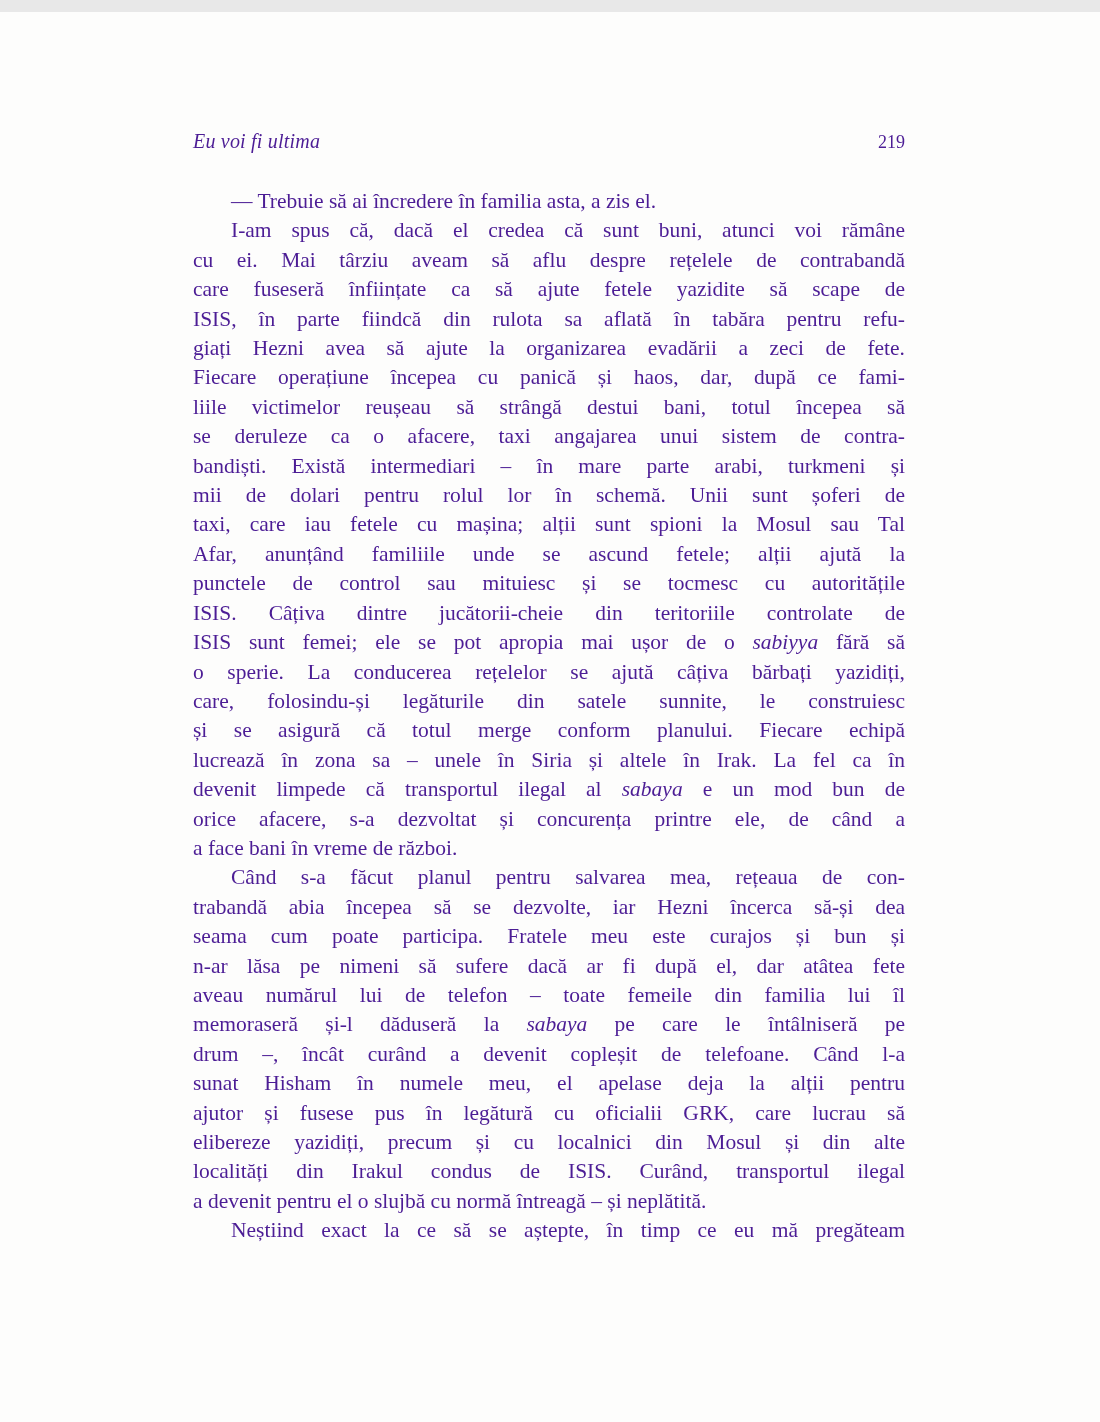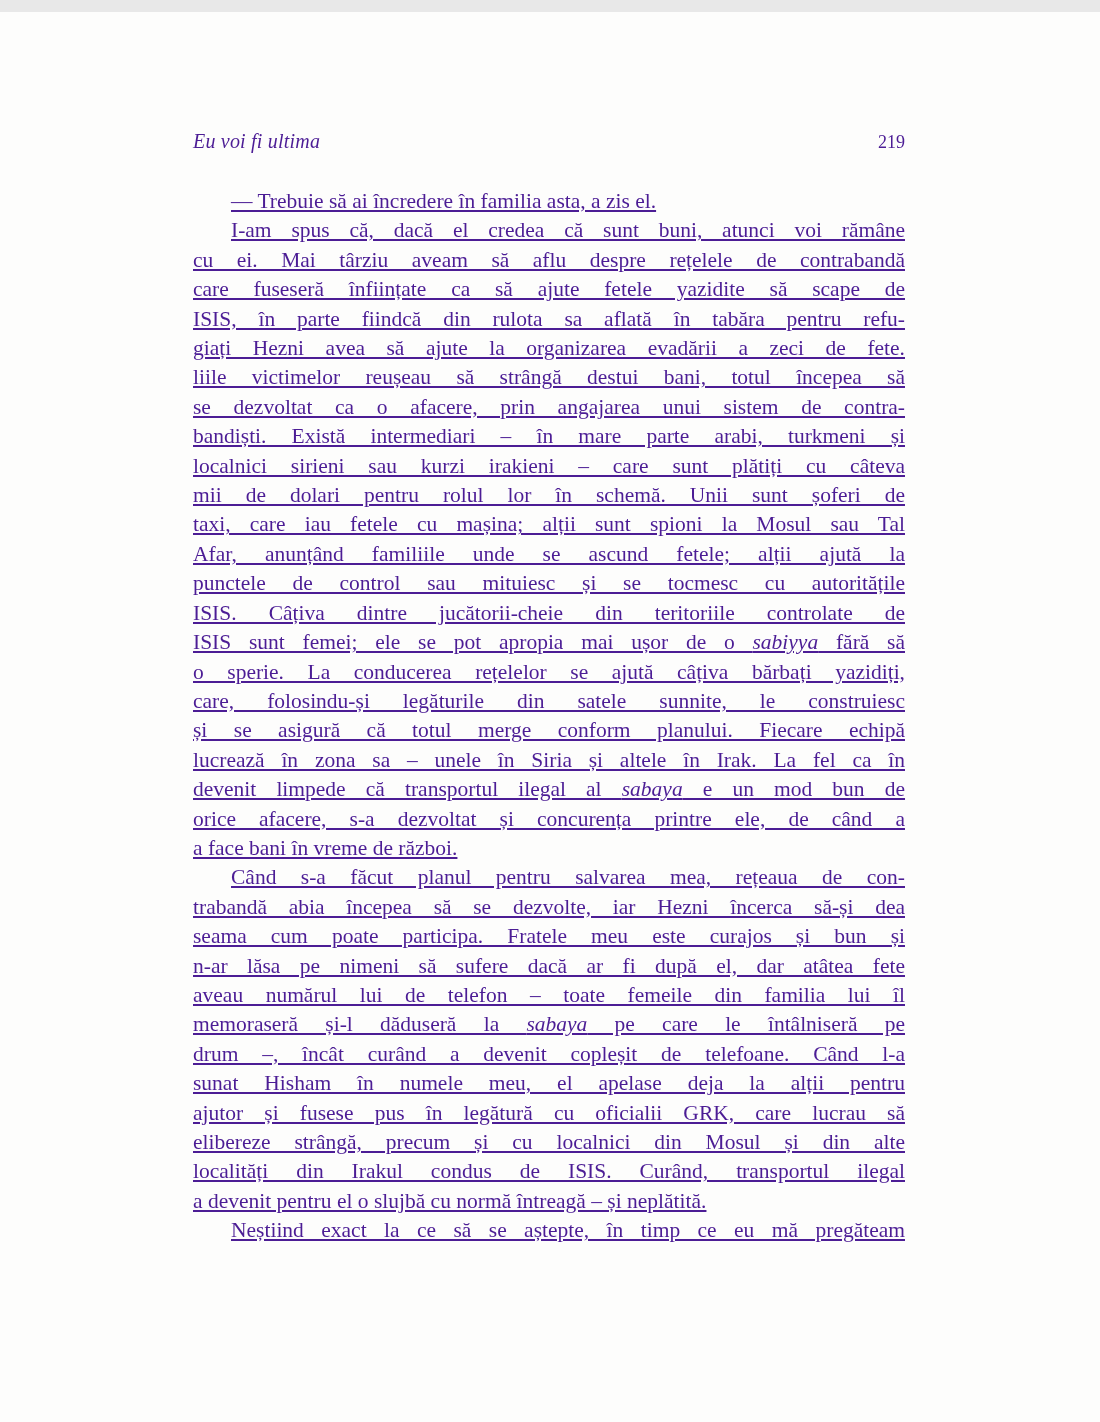--- a/index.html
+++ b/index.html
@@ -23,21 +23,21 @@
     line-height: 22px;
   }
   .book-title { font-style: italic; letter-spacing: 0.2px; }
   .page-number { font-style: normal; font-size: 18px; }
   .page-body {
     margin-top: 34px;
     width: 712px;
     font-size: 21.5px;
     line-height: 29.4px;
   }
-  .paragraph { margin: 0; text-decoration: underline; }
+  .paragraph { margin: 0; }
   .line {
     text-align: justify;
     text-align-last: justify;
   }
   .line.para-end { text-align-last: left; }
   .line.indent { text-indent: 38px; }
   .line i { font-style: italic; }
 </style>
 </head>
 <body>
@@ -50,24 +50,24 @@
   <div class="page-body">
       <div class="paragraph">
         <div class="line indent para-end">— Trebuie să ai încredere în familia asta, a zis el.</div>
       </div>
       <div class="paragraph">
         <div class="line indent">I-am spus că, dacă el credea că sunt buni, atunci voi rămâne</div>
         <div class="line">cu ei. Mai târziu aveam să aflu despre rețelele de contrabandă</div>
         <div class="line">care fuseseră înființate ca să ajute fetele yazidite să scape de</div>
         <div class="line">ISIS, în parte fiindcă din rulota sa aflată în tabăra pentru refu-</div>
         <div class="line">giați Hezni avea să ajute la organizarea evadării a zeci de fete.</div>
+        <div class="line">Fiecare operațiune începea cu panică și haos, dar, după ce fami-</div>
         <div class="line">liile victimelor reușeau să strângă destui bani, totul începea să</div>
-        <div class="line">se dezvoltat ca o afacere, prin angajarea unui sistem de contra-</div>
+        <div class="line">se deruleze ca o afacere, taxi angajarea unui sistem de contra-</div>
         <div class="line">bandiști. Există intermediari – în mare parte arabi, turkmeni și</div>
-        <div class="line">localnici sirieni sau kurzi irakieni – care sunt plătiți cu câteva</div>
         <div class="line">mii de dolari pentru rolul lor în schemă. Unii sunt șoferi de</div>
         <div class="line">taxi, care iau fetele cu mașina; alții sunt spioni la Mosul sau Tal</div>
         <div class="line">Afar, anunțând familiile unde se ascund fetele; alții ajută la</div>
         <div class="line">punctele de control sau mituiesc și se tocmesc cu autoritățile</div>
         <div class="line">ISIS. Câțiva dintre jucătorii-cheie din teritoriile controlate de</div>
         <div class="line">ISIS sunt femei; ele se pot apropia mai ușor de o <i>sabiyya</i> fără să</div>
         <div class="line">o sperie. La conducerea rețelelor se ajută câțiva bărbați yazidiți,</div>
         <div class="line">care, folosindu-și legăturile din satele sunnite, le construiesc</div>
         <div class="line">și se asigură că totul merge conform planului. Fiecare echipă</div>
         <div class="line">lucrează în zona sa – unele în Siria și altele în Irak. La fel ca în</div>
@@ -78,21 +78,21 @@
       <div class="paragraph">
         <div class="line indent">Când s-a făcut planul pentru salvarea mea, rețeaua de con-</div>
         <div class="line">trabandă abia începea să se dezvolte, iar Hezni încerca să-și dea</div>
         <div class="line">seama cum poate participa. Fratele meu este curajos și bun și</div>
         <div class="line">n-ar lăsa pe nimeni să sufere dacă ar fi după el, dar atâtea fete</div>
         <div class="line">aveau numărul lui de telefon – toate femeile din familia lui îl</div>
         <div class="line">memoraseră și-l dăduseră la <i>sabaya</i> pe care le întâlniseră pe</div>
         <div class="line">drum –, încât curând a devenit copleșit de telefoane. Când l-a</div>
         <div class="line">sunat Hisham în numele meu, el apelase deja la alții pentru</div>
         <div class="line">ajutor și fusese pus în legătură cu oficialii GRK, care lucrau să</div>
-        <div class="line">elibereze strângă, precum și cu localnici din Mosul și din alte</div>
+        <div class="line">elibereze yazidiți, precum și cu localnici din Mosul și din alte</div>
         <div class="line">localități din Irakul condus de ISIS. Curând, transportul ilegal</div>
         <div class="line para-end">a devenit pentru el o slujbă cu normă întreagă – și neplătită.</div>
       </div>
       <div class="paragraph">
         <div class="line indent">Neștiind exact la ce să se aștepte, în timp ce eu mă pregăteam</div>
       </div>
     </div>
 </div>
 
 </body></html>

